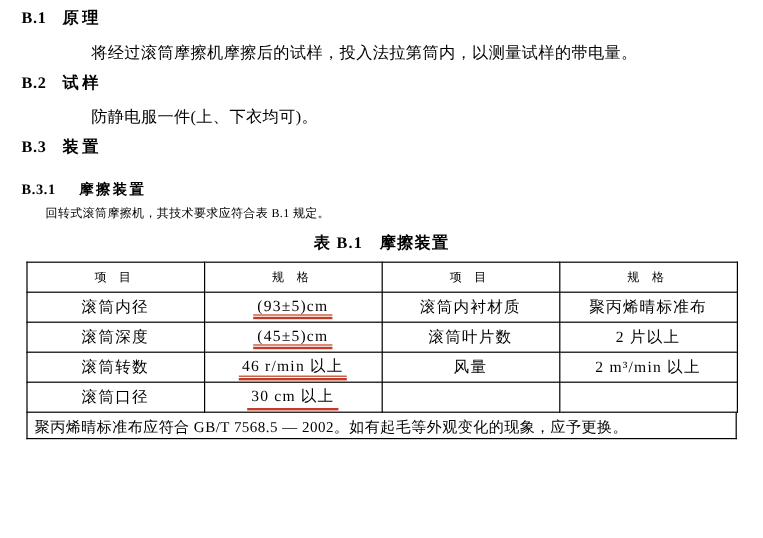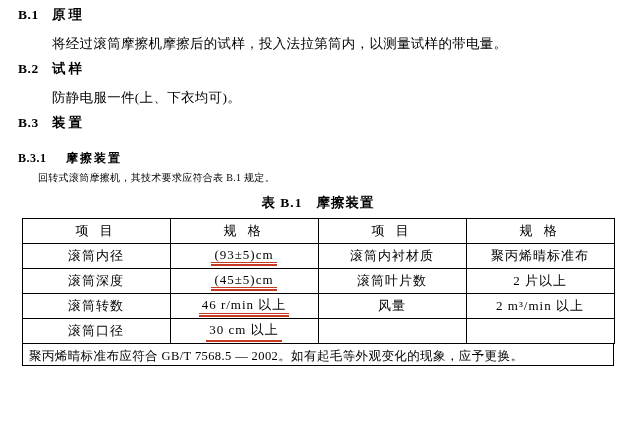--- a/index.html
+++ b/index.html
@@ -38,21 +38,21 @@
   }
   .sec-head .num {
     display: inline-block;
     min-width: 34px;
   }
   .sec-head .txt {
     letter-spacing: 3px;
   }
   .body-text {
     font-size: 13.5px;
-    margin-left: 52px;
+    margin-left: 76px;
     margin-top: 11px;
     letter-spacing: 0.3px;
     line-height: 1.4;
   }
   .sub-head {
     font-size: 12px;
     font-weight: bold;
     margin-left: 18px;
     margin-top: 18px;
     letter-spacing: 0.5px;
@@ -92,21 +92,21 @@
     font-size: 13px;
     text-align: center;
     vertical-align: middle;
     padding: 0 2px;
     letter-spacing: 1px;
   }
   table.spec td.hdr {
     letter-spacing: 4px;
   }
   table.spec tr.header-row td {
-    font-size: 13px;
+    font-size: 10px;
   }
   .col-a { width: 148px; }
   .col-b { width: 148px; }
   .col-c { width: 148px; }
   .col-d { width: 148px; }
   .underlined {
     position: relative;
     display: inline-block;
     padding: 0 1px 1px 1px;
   }

